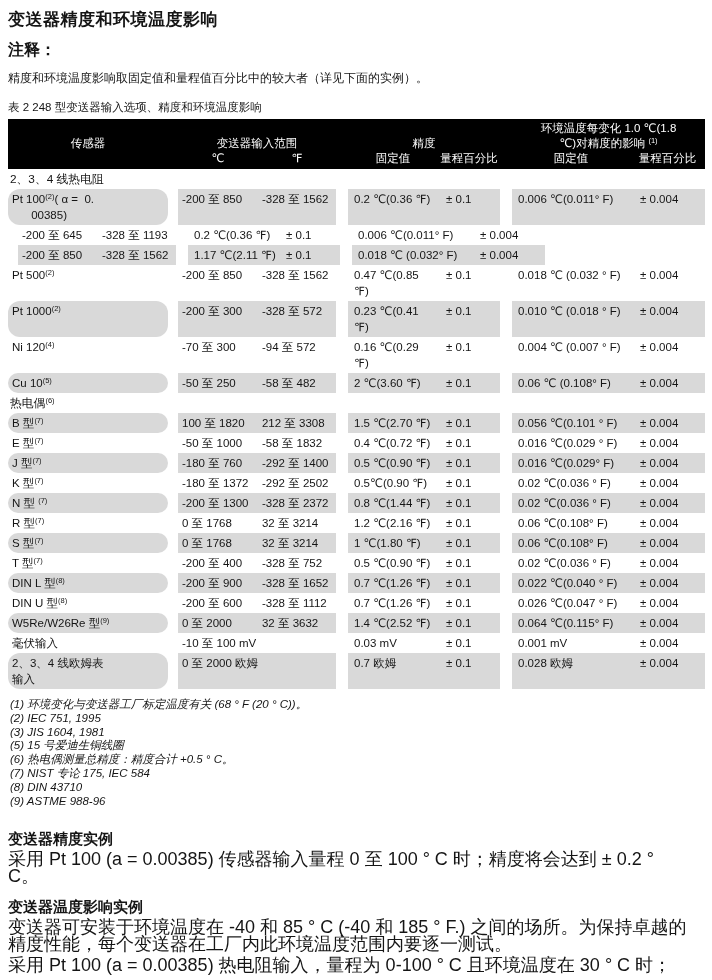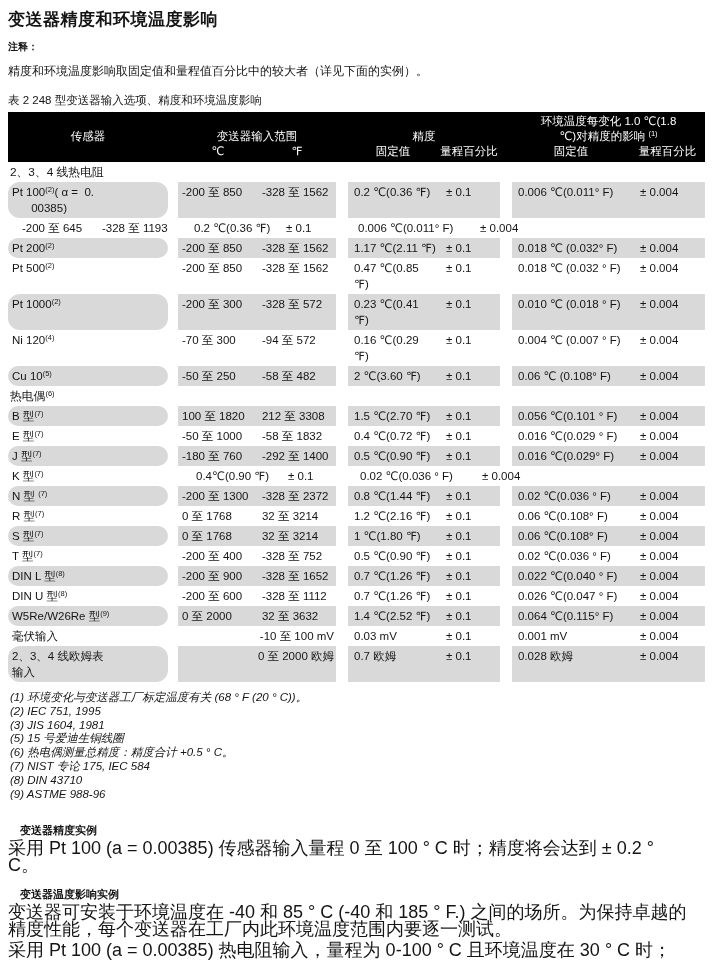--- a/index.html
+++ b/index.html
@@ -1,19 +1,19 @@
 <!DOCTYPE html>
 <html><head>
 <meta charset="utf-8">
 <style>
   html,body{margin:0;padding:0;background:#fff;}
   body{width:712px;height:980px;font-family:"Liberation Sans","DejaVu Sans",sans-serif;color:#151515;overflow:hidden;}
   .page{padding:6px 7px 0 8px;}
   .page-title{font-size:17px;font-weight:bold;margin:2px 0 9px 0;letter-spacing:0.5px;}
-  .note-heading{font-size:10px;font-weight:bold;margin:0 0 9px 0;}
+  .note-heading{font-size:16px;font-weight:bold;margin:0 0 9px 0;}
   .note-text{font-size:12px;margin:0 0 13px 0;}
   .table-caption{font-size:11.5px;margin:0 0 4px 0;}
 
   .tbl{width:697px;font-size:11.5px;}
   .thead{background:#000;color:#fff;font-weight:normal;padding:2px 0 3px 0;}
   .h-row{display:flex;line-height:15px;}
   .hb1{width:160px;}.hgap1{width:10px;}.hb2{width:158px;}.hgap2{width:12px;}
   .hb3{width:152px;}.hgap3{width:12px;}.hb4{width:193px;}
   .hc{text-align:center;}
   .hs-c{width:80px;text-align:center;}
@@ -30,33 +30,33 @@
   .b2{width:158px;}
   .g2{width:12px;}
   .b3{width:152px;}
   .g3{width:12px;}
   .b4{width:193px;}
   .sh{background:#d9d9d9;}
   .cell{padding:2px 2px 2px 4px;line-height:16px;white-space:pre-wrap;}
   .cw-sensor{width:154px;}
   .cw-c{width:76px;}
   .cw-f{width:74px;}
-  .cw-cspan{width:154px;text-align:right;}
+  .cw-cspan{width:154px;}
   .cw-af{width:90px;box-sizing:border-box;padding-left:6px;}
   .cw-ap{width:62px;box-sizing:border-box;padding-left:8px;}
   .cw-bf{width:118px;box-sizing:border-box;padding-left:6px;}
   .cw-bp{width:75px;box-sizing:border-box;padding-left:10px;}
   .section-row{padding:3px 0 2px 2px;line-height:15px;font-size:11.8px;}
 
   sup{font-size:7.5px;vertical-align:4px;line-height:0;}
 
   .fnotes{font-style:italic;font-size:11.5px;line-height:13.8px;margin-top:9px;}
   .fnote{margin:0 0 0 2px;}
 
-  .sec-h{font-size:11px;font-weight:bold;margin:13px 0 2px 12px;}
+  .sec-h{font-size:15px;font-weight:bold;margin:13px 0 2px 0;}
   .sec-h-first{margin-top:22px;}
   .sec-p{font-size:18px;line-height:17px;margin:1px 16px 4px 0;max-width:700px;}
 </style>
 </head>
 <body>
 
 <div class="page">
 
   <h1 class="page-title">变送器精度和环境温度影响</h1>
   <h2 class="note-heading">注释：</h2>
@@ -130,23 +130,20 @@
             <div class="cell cw-af">0.2 ℃(0.36 ℉)</div>
             <div class="cell cw-ap">± 0.1</div>
           </div>
           <div class="g3"></div>
           <div class="blk b4">
             <div class="cell cw-bf">0.006 ℃(0.011° F)</div>
             <div class="cell cw-bp">± 0.004</div>
           </div>
         </div>
         <div class="t-row">
-          <div class="blk b1 sh">
-            <div class="cell cw-sensor">Pt 200<sup>(2)</sup></div>
-          </div>
           <div class="g1"></div>
           <div class="blk b2 sh">
             <div class="cell cw-c">-200 至 850</div>
             <div class="cell cw-f">-328 至 1562</div>
           </div>
           <div class="g2"></div>
           <div class="blk b3 sh">
             <div class="cell cw-af">1.17 ℃(2.11 ℉)</div>
             <div class="cell cw-ap">± 0.1</div>
           </div>
@@ -295,23 +292,27 @@
           <div class="blk b4 sh">
             <div class="cell cw-bf">0.016 ℃(0.029° F)</div>
             <div class="cell cw-bp">± 0.004</div>
           </div>
         </div>
         <div class="t-row">
           <div class="blk b1">
             <div class="cell cw-sensor">K 型<sup>(7)</sup></div>
           </div>
           <div class="g1"></div>
-          <div class="g2"></div>
-          <div class="blk b3">
-            <div class="cell cw-af">0.4℃(0.90 ℉)</div>
+          <div class="blk b2">
+            <div class="cell cw-c">-180 至 1372</div>
+            <div class="cell cw-f">-292 至 2502</div>
+          </div>
+          <div class="g2"></div>
+          <div class="blk b3">
+            <div class="cell cw-af">0.5℃(0.90 ℉)</div>
             <div class="cell cw-ap">± 0.1</div>
           </div>
           <div class="g3"></div>
           <div class="blk b4">
             <div class="cell cw-bf">0.02 ℃(0.036 ° F)</div>
             <div class="cell cw-bp">± 0.004</div>
           </div>
         </div>
         <div class="t-row">
           <div class="blk b1 sh">

